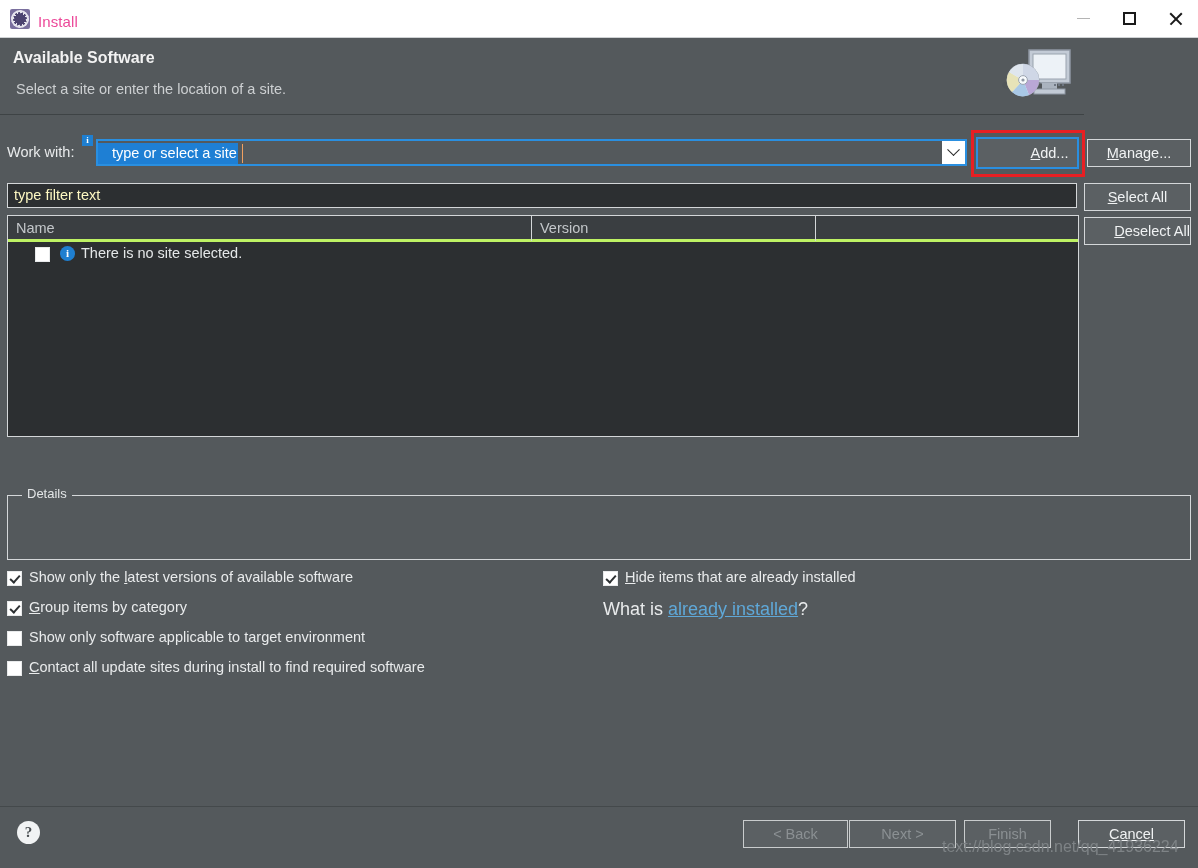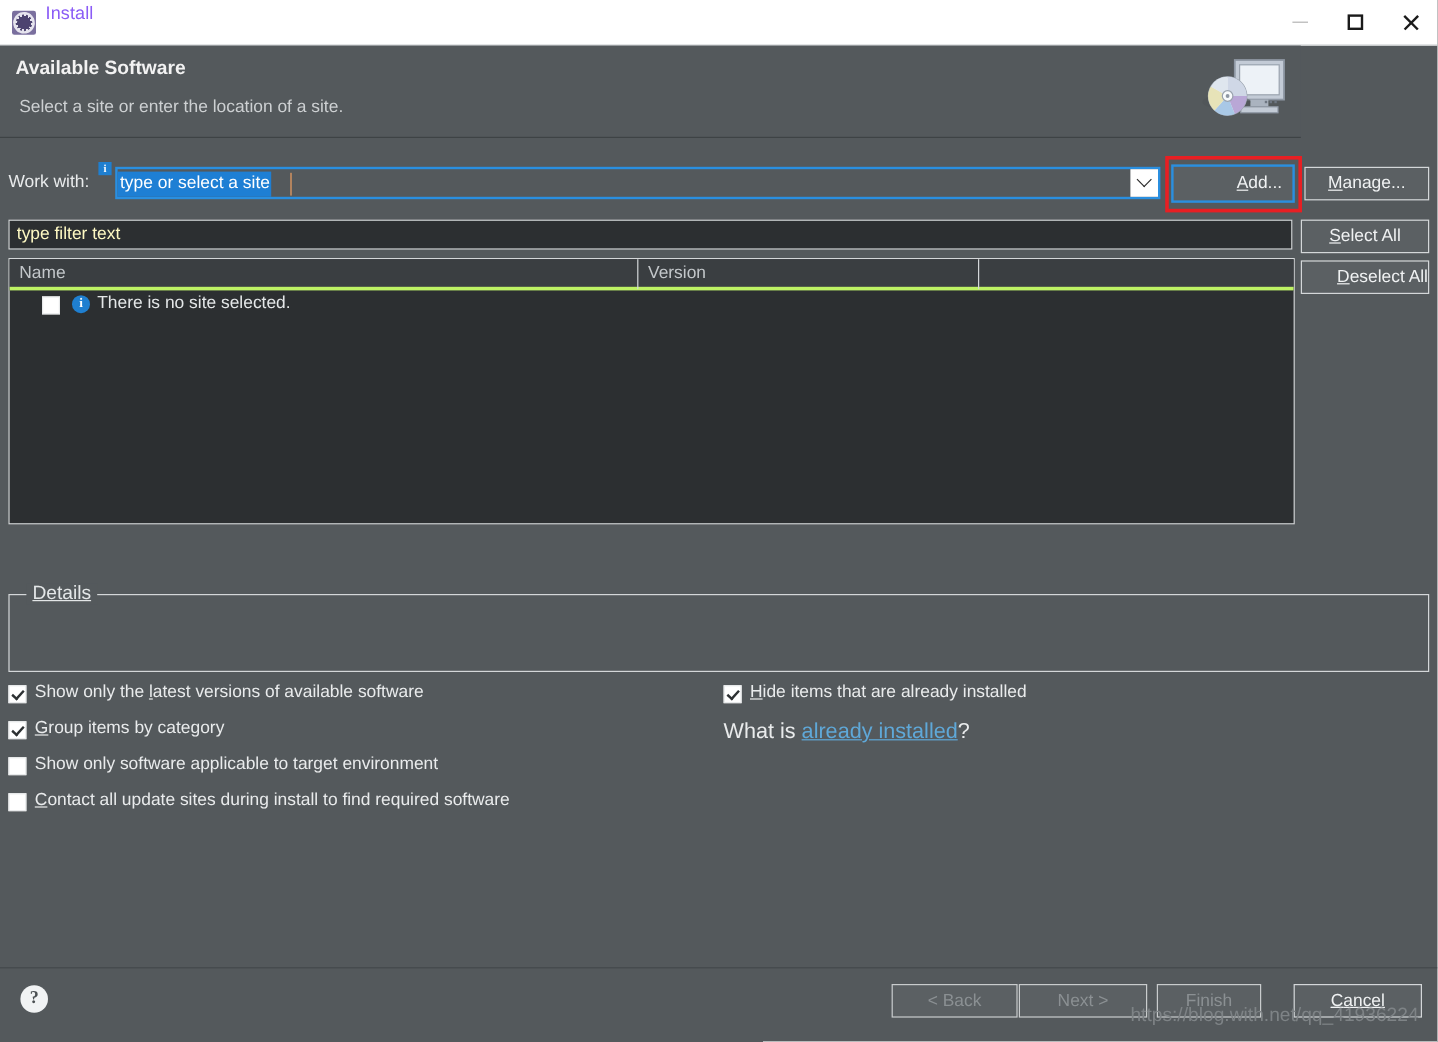--- a/index.html
+++ b/index.html
@@ -44,22 +44,22 @@
     content: "";
     position: absolute; left: 1px; top: 1px;
     width: 18px; height: 18px;
     border-radius: 50%;
     background:
       repeating-conic-gradient(#e6e4ee 0deg 14deg, rgba(0,0,0,0) 14deg 30deg);
     -webkit-mask: radial-gradient(circle, transparent 0 5.5px, #000 5.6px 9px);
             mask: radial-gradient(circle, transparent 0 5.5px, #000 5.6px 9px);
   }
   .tb-title {
-    position: absolute; left: 38px; top: 3px;
-    font-size: 15px; color: #8b5cf6;
+    position: absolute; left: 38px; top: 13px;
+    font-size: 15px; color: #ec4899;
     letter-spacing: .1px;
   }
   .winbtn {
     position: absolute; top: 0; height: 37px; width: 46px;
     display: flex; align-items: center; justify-content: center;
     background: transparent;
   }
   .winbtn.min  { right: 92px; }
   .winbtn.max  { right: 46px; }
   .winbtn.close{ right: 0px; }
@@ -111,21 +111,21 @@
   .combo {
     position: absolute; left: 96px; top: 139px;
     width: 871px; height: 27px;
     border: 2px solid #2a8fe0;
     background: #54595c;
     box-sizing: border-box;
   }
   .combo-text {
     position: absolute; left: 0px; top: 2px;
     height: 21px; line-height: 21px;
-    padding: 0 1px 0 2px;
+    padding: 0 1px 0 14px;
     font-size: 14.5px;
     color: #ffffff;
     background: #1e7fd4;
     white-space: nowrap;
   }
   .combo-caret {
     position: absolute; left: 144px; top: 3px;
     width: 1px; height: 19px; background: #f0a060;
   }
   .combo-arrowbox {
@@ -241,21 +241,21 @@
   .details {
     position: absolute; left: 7px; top: 495px;
     width: 1184px; height: 65px;
     border: 1px solid #d4d7d9;
     box-sizing: border-box;
   }
   .details-legend {
     position: absolute; left: 14px; top: -10px;
     background: #54595c;
     padding: 0 5px;
-    font-size: 16px; color: #e3e6e7; text-decoration: underline;
+    font-size: 13px; color: #e3e6e7;
   }
 
   
   .opt {
     position: absolute;
     font-size: 14.5px; color: #e9ebec;
     white-space: nowrap;
   }
   .cb {
     position: absolute; left: 0; top: 2px;
@@ -439,15 +439,15 @@
   <div class="footer-sep"></div>
   <div class="help-icon">?</div>
 
   <div class="btn disabled" id="btn-back">&lt; Back</div>
   <div class="btn disabled" id="btn-next">Next &gt;</div>
   <div class="btn disabled" id="btn-finish">Finish</div>
   <div class="btn" id="btn-cancel">
     <span><span class="u">C</span>ancel</span>
   </div>
 
-  <div class="watermark">https://blog.with.net/qq_41936224</div>
+  <div class="watermark">text://blog.csdn.net/qq_41936224</div>
 
 </div>
 
 </body></html>

